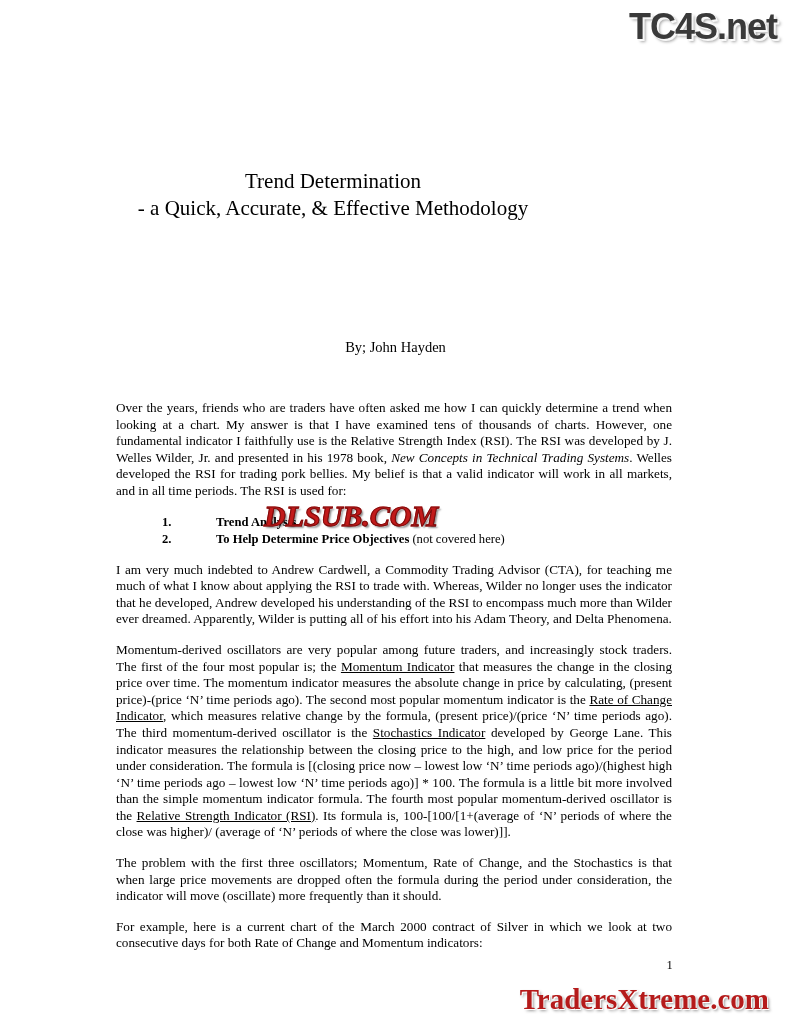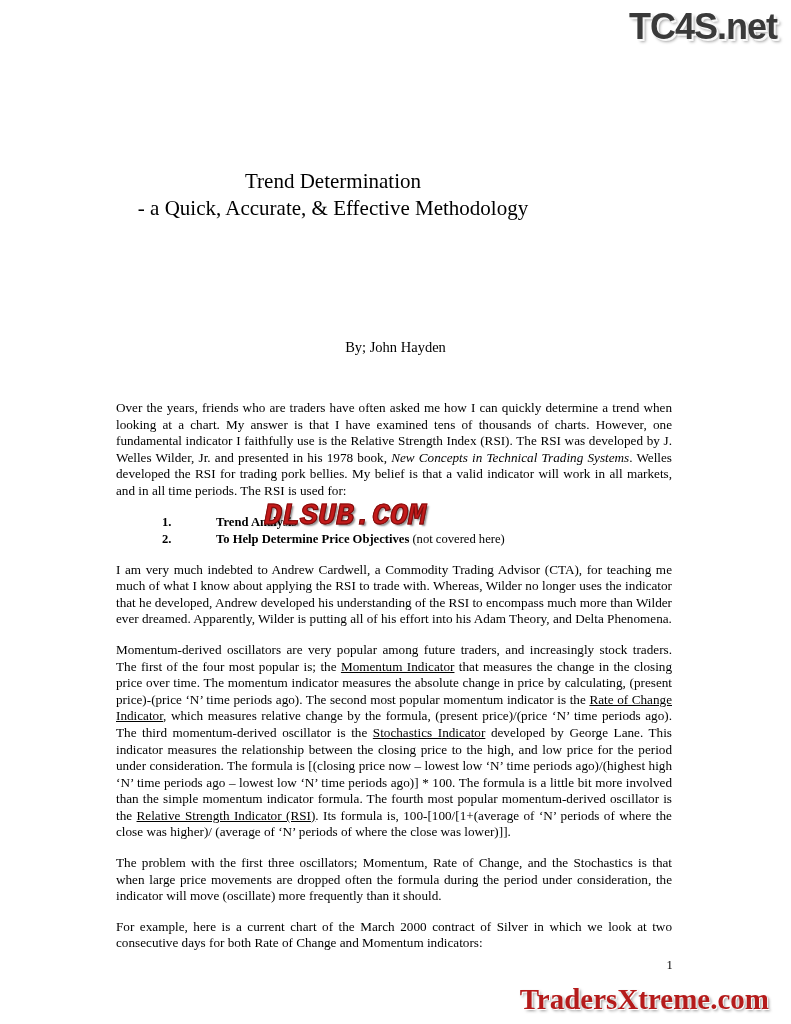--- a/index.html
+++ b/index.html
@@ -88,21 +88,21 @@
     left: 46px;
     font-weight: bold;
   }
   .numlist li .normal { font-weight: normal; }
 
   
   .wm-mid {
     position: absolute;
     left: 258px;
     top: 497px;
-    font-family: Liberation Mono, monospace;
+    font-family: Liberation Serif, serif;
     font-weight: bold;
     font-style: italic;
     font-size: 30px;
     letter-spacing: 0px;
     color: #c21a1a;
     -webkit-text-stroke: 1px #7d0d0d;
     text-shadow: 2px 2px 2px rgba(0,0,0,0.45);
     background: linear-gradient(#e03b3b 0%, #b01010 100%);
     -webkit-background-clip: text;
     padding: 2px 6px;

